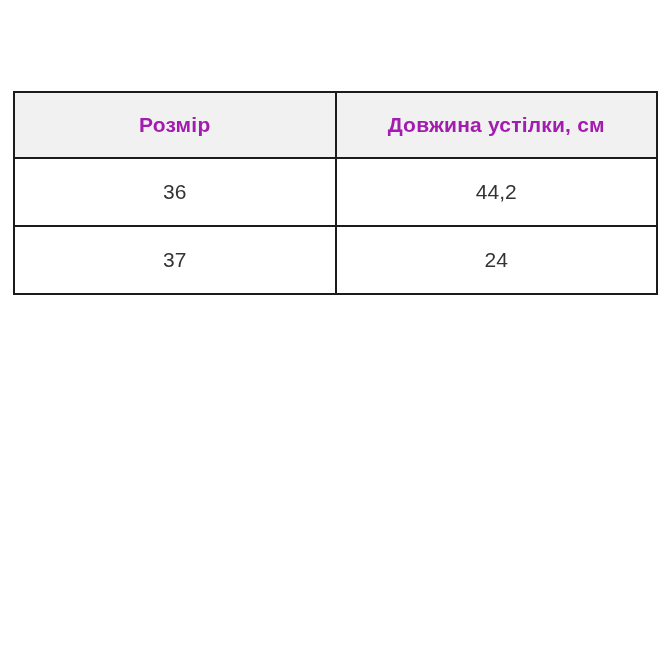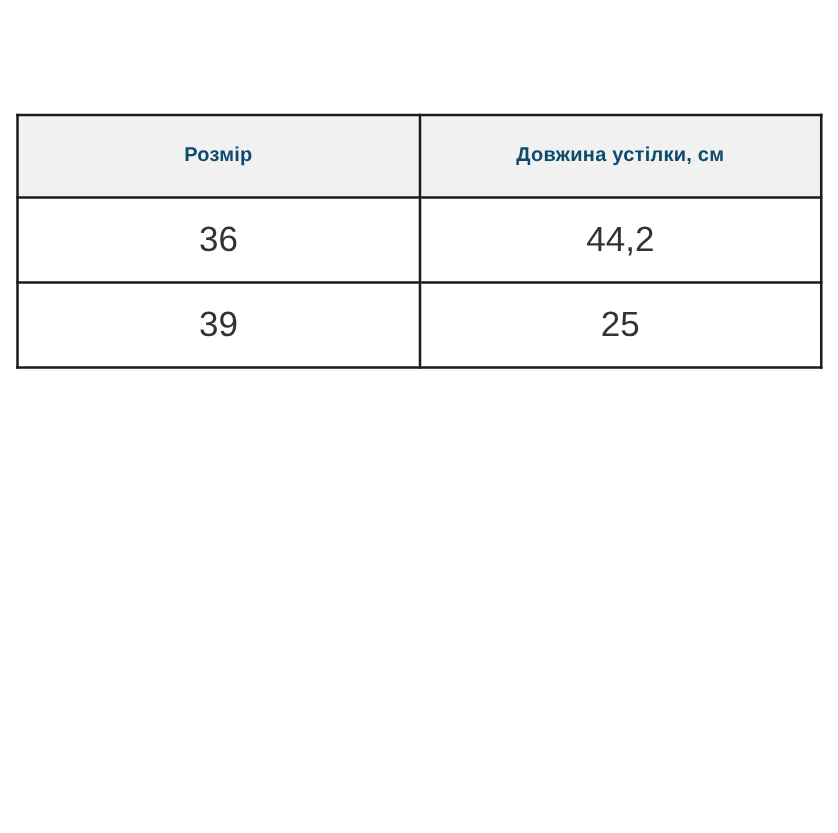--- a/index.html
+++ b/index.html
@@ -25,46 +25,46 @@
   .size-table th,
   .size-table td {
     border: 2px solid #1b1b1b;
     text-align: center;
     vertical-align: middle;
     padding: 0;
   }
   .size-table th {
     height: 64px;
     background: #f1f1f1;
-    color: #0c4a6e;
-    font-size: 16px;
+    color: #a21caf;
+    font-size: 21px;
     font-weight: bold;
     letter-spacing: 0.2px;
   }
   .size-table td {
     height: 66px;
     background: #ffffff;
     color: #333333;
-    font-size: 28px;
+    font-size: 21px;
     font-weight: normal;
   }
 </style>
 </head>
 <body>
 
 <table class="size-table">
   <thead>
     <tr>
       <th>Розмір</th>
       <th>Довжина устілки, см</th>
     </tr>
   </thead>
   <tbody>
     <tr>
       <td>36</td>
       <td>44,2</td>
     </tr>
     <tr>
-      <td>39</td>
-      <td>25</td>
+      <td>37</td>
+      <td>24</td>
     </tr>
   </tbody>
 </table>
 
 </body></html>

